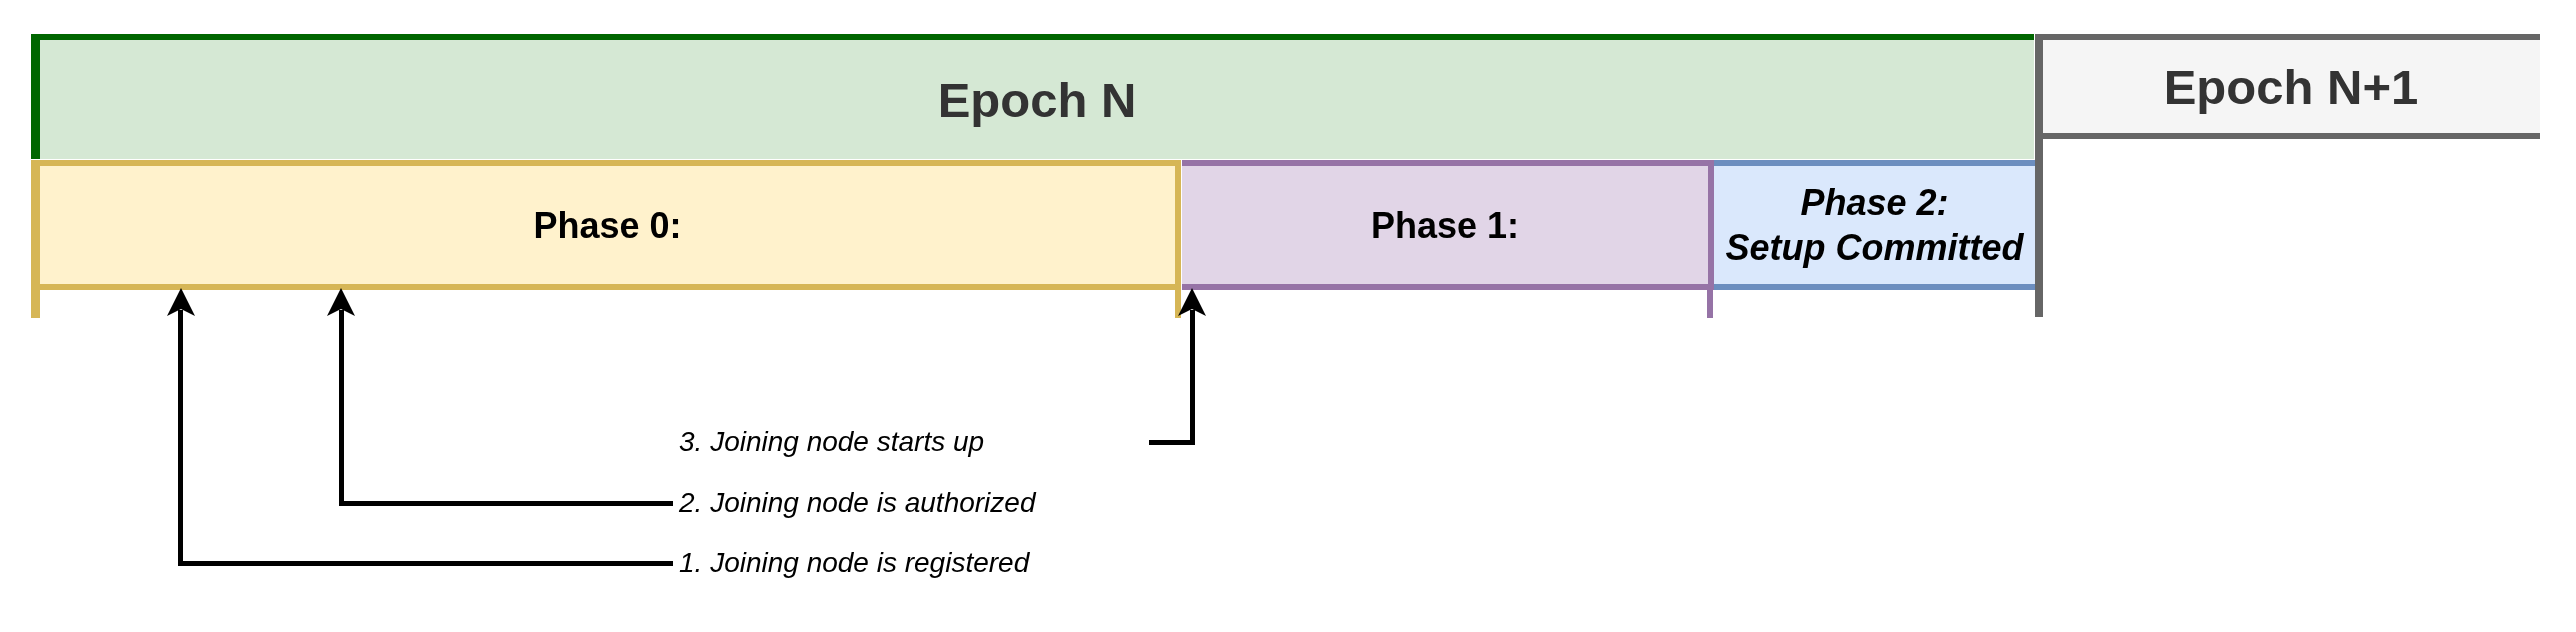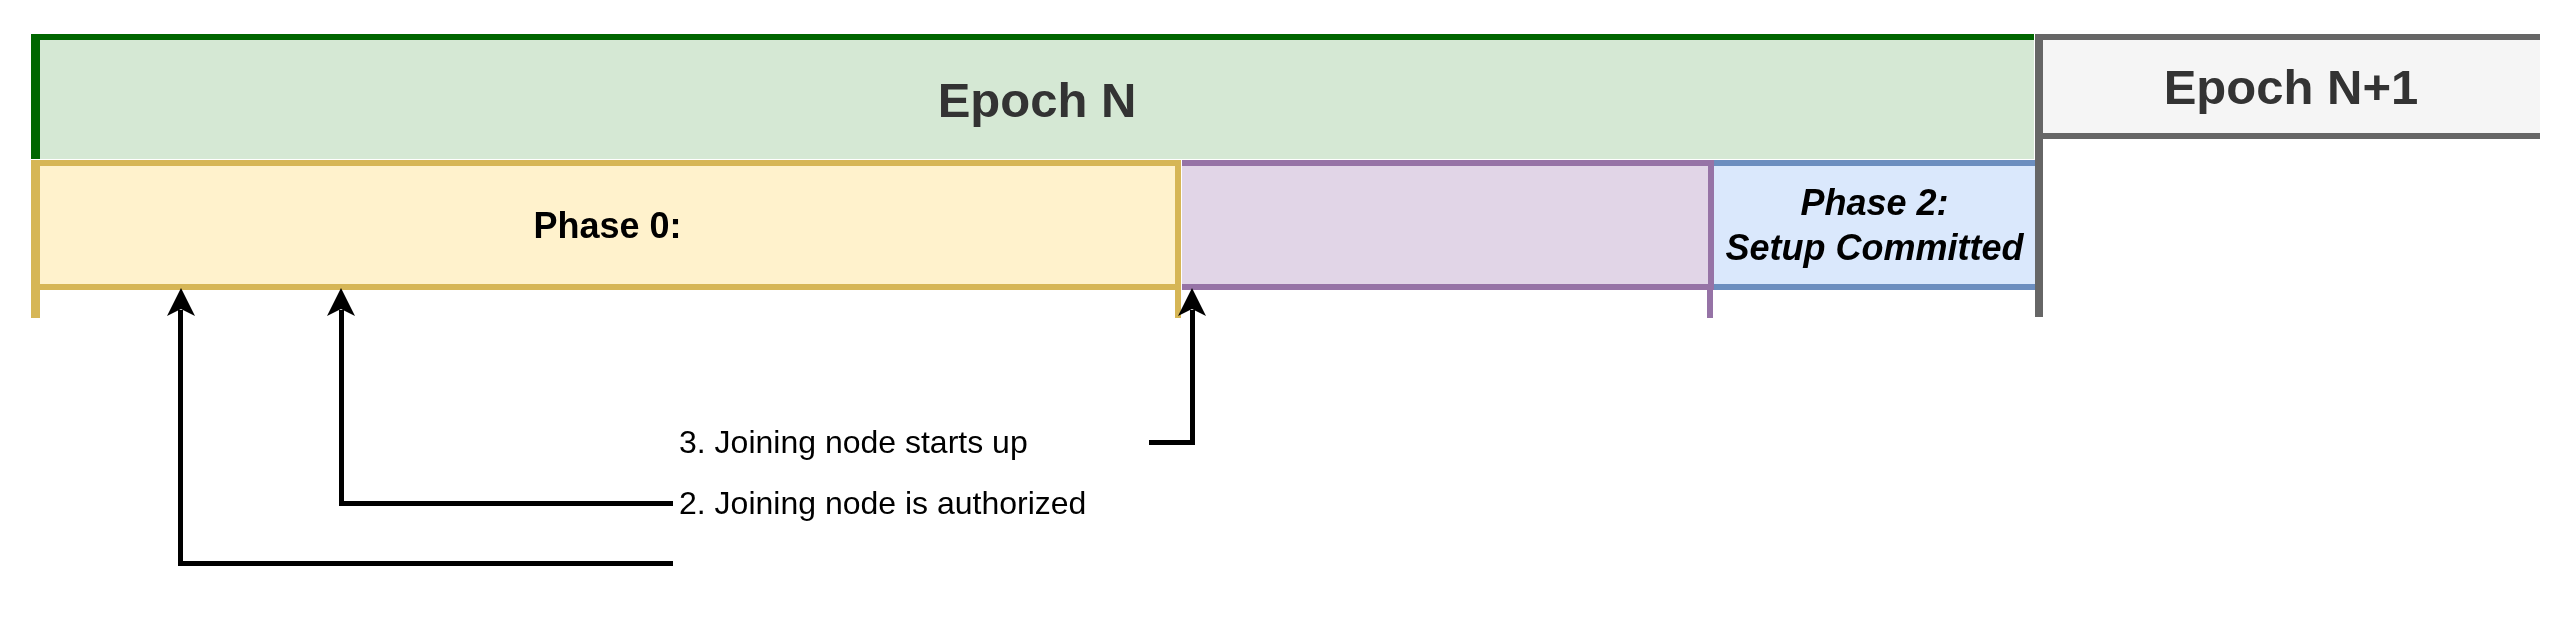--- a/index.html
+++ b/index.html
@@ -89,22 +89,22 @@
 
   #arrow2-shaft { left: 339px; top: 310px; height: 196px; }
   #arrow2-head  { left: 327px; top: 288px; }
   #arrow2-hline { left: 341px; top: 501px; width: 332px; }
 
   #arrow3-shaft { left: 1190px; top: 310px; height: 135px; }
   #arrow3-head  { left: 1178px; top: 288px; }
   #arrow3-hline { left: 1149px; top: 440px; width: 46px; }
 
   .annot-label {
-    font-size: 32px; color: var(--phase_text);
-    white-space: nowrap; transform: translateY(-50%);
+    font-size: 28px; color: var(--phase_text);
+    white-space: nowrap; transform: translateY(-50%); font-style: italic;
   }
   #annot-label-1 { left: 679px; top: 563px; }
   #annot-label-2 { left: 679px; top: 503px; }
   #annot-label-3 { left: 679px; top: 442px; }
 </style>
 </head>
 <body>
 
 <div id="canvas">
 
@@ -113,35 +113,37 @@
   </div>
   <div class="abs" id="epoch-n1">
     <span class="epoch-label">Epoch N+1</span>
   </div>
   <div class="abs" id="epoch-divider"></div>
 
   <div class="abs phase-box" id="phase-0">
     <span class="phase-line">Phase 0:</span>
   </div>
   <div class="abs phase-box" id="phase-1">
+    <span class="phase-line">Phase 1:</span>
   </div>
   <div class="abs phase-box" id="phase-2">
     <span class="phase-line">Phase 2:</span>
     <span class="phase-line">Setup Committed</span>
   </div>
 
   <div class="abs tick" id="tick-left-yellow"></div>
   <div class="abs tick" id="tick-mid-yellow"></div>
   <div class="abs tick" id="tick-purple"></div>
 
   <div class="abs arrow-shaft" id="arrow1-shaft"></div>
   <svg class="abs arrowhead" id="arrow1-head" viewBox="0 0 36 36">
     <polygon points="18,0 0,36 18,27 36,36" fill="#000000"></polygon>
   </svg>
   <div class="abs arrow-hline" id="arrow1-hline"></div>
+  <span class="abs annot-label" id="annot-label-1">1. Joining node is registered</span>
 
   <div class="abs arrow-shaft" id="arrow2-shaft"></div>
   <svg class="abs arrowhead" id="arrow2-head" viewBox="0 0 36 36">
     <polygon points="18,0 0,36 18,27 36,36" fill="#000000"></polygon>
   </svg>
   <div class="abs arrow-hline" id="arrow2-hline"></div>
   <span class="abs annot-label" id="annot-label-2">2. Joining node is authorized</span>
 
   <div class="abs arrow-shaft" id="arrow3-shaft"></div>
   <svg class="abs arrowhead" id="arrow3-head" viewBox="0 0 36 36">

